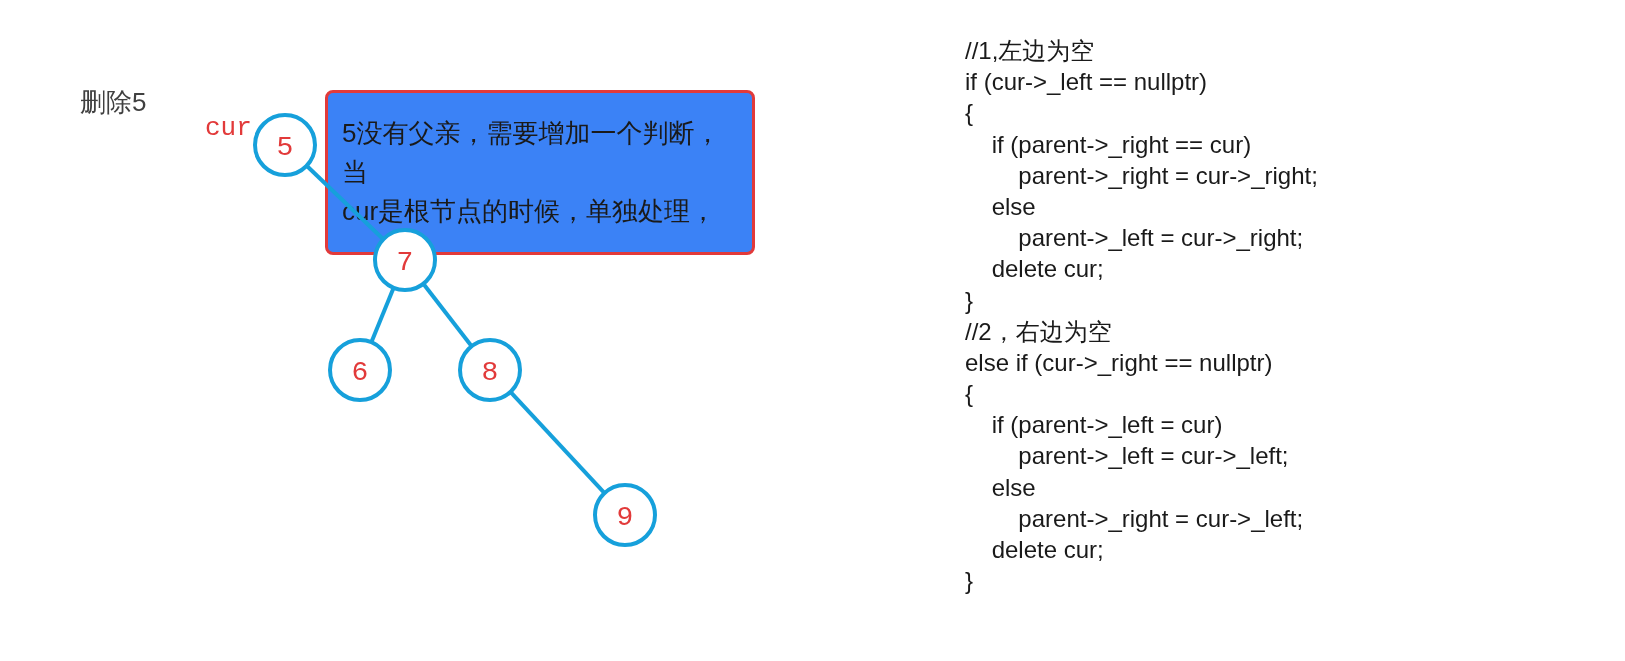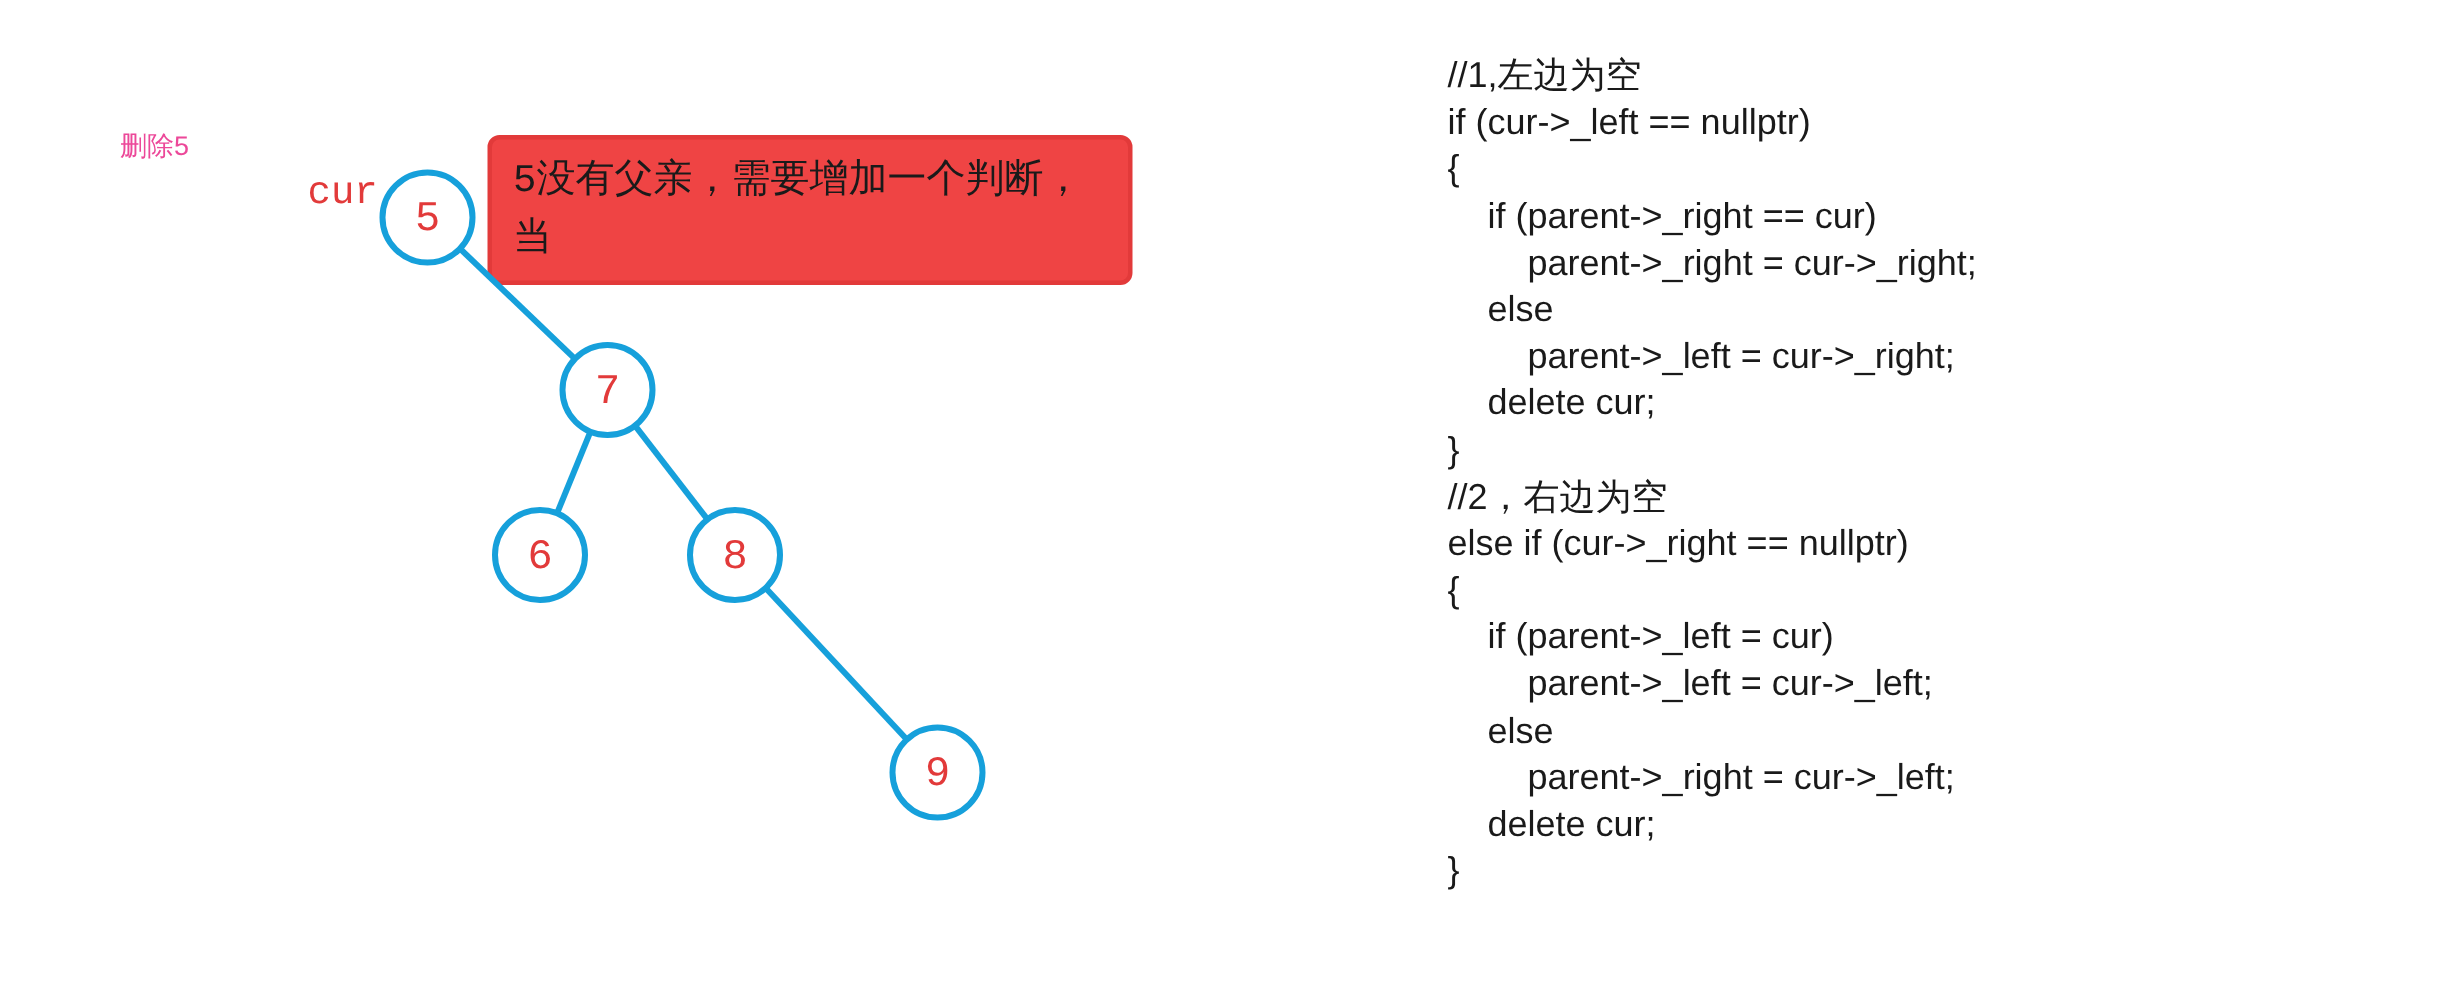--- a/index.html
+++ b/index.html
@@ -12,40 +12,39 @@
     position: relative;
     overflow: hidden;
   }
   .canvas {
     position: relative;
     width: 1625px;
     height: 661px;
   }
   .title {
     position: absolute;
-    color: #ec4899;
-    font-size: 18px;
+    color: #404040;
+    font-size: 26px;
   }
   .cur-label {
     position: absolute;
     color: #e23a3a;
     font-size: 26px;
     font-family: "Consolas", "Courier New", monospace;
   }
   .callout {
     position: absolute;
     border: 3px solid #e23a3a;
     border-radius: 8px;
-    padding: 8px 14px;
+    padding: 21px 14px;
     color: #1a1a1a;
     font-size: 26px;
     line-height: 1.5;
-    background: #ef4444;
+    background: #3b82f6;
     box-sizing: border-box;
-    font-family: Liberation Mono, monospace;
   }
   svg.tree {
     position: absolute;
     left: 0;
     top: 0;
   }
   .node circle {
     fill: #ffffff;
     stroke: #16a0db;
     stroke-width: 4;
@@ -82,20 +81,21 @@
 </head>
 <body>
 <div class="canvas">
 
   <div class="title" style="left:80px; top:85px;">删除5</div>
 
   <div class="cur-label" style="left:205px; top:113px;">cur</div>
 
   <div class="callout" style="left:325px; top:90px; width:430px;">
     <div>5没有父亲，需要增加一个判断，当</div>
+    <div>cur是根节点的时候，单独处理，</div>
   </div>
 
   <svg class="tree" width="900" height="661">
     <g id="tree-edges">
         <line x1="306.65964615346275" y1="165.75716089706845" x2="383.34035384653725" y2="239.24283910293155" class="edge"></line>
         <line x1="393.6410146283849" y1="287.7664086861703" x2="371.3589853716151" y2="342.2335913138297" class="edge"></line>
         <line x1="423.343425032273" y1="283.738550041765" x2="471.656574967727" y2="346.261449958235" class="edge"></line>
         <line x1="510.4425558375653" y1="391.9568192329405" x2="604.5574441624348" y2="493.0431807670595" class="edge"></line>
       </g>
     <g id="tree-nodes">

